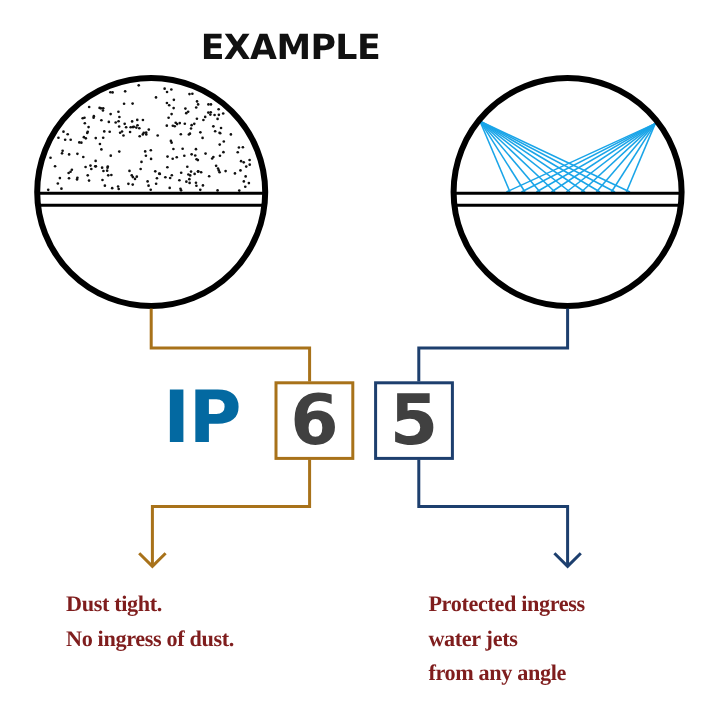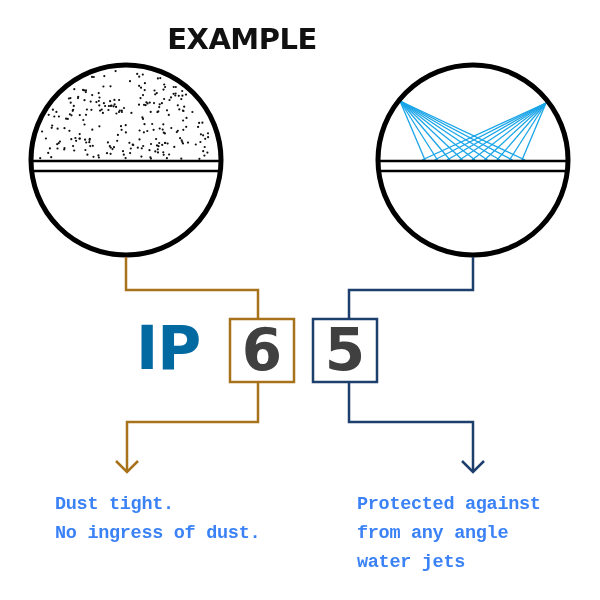--- a/index.html
+++ b/index.html
@@ -12,22 +12,22 @@
     svg.diagram { position: absolute; left: 0; top: 0; }
     .ip-prefix {
       position: absolute; left: 136px; top: 312px; font-family: "DejaVu Sans", sans-serif;
       font-weight: bold; font-size: 60px; color: #0369a1; letter-spacing: -1px; line-height: 72px;
     }
     .digit {
       position: absolute; font-family: "DejaVu Sans", sans-serif; font-weight: bold;
       font-size: 58px; color: #404040; text-align: center; line-height: 64px;
     }
     .desc {
-      position: absolute; font-family: Liberation Mono, monospace; font-weight: bold;
-      font-size: 18.5px; color: #3b82f6; line-height: 29px; letter-spacing: -0.3px;
+      position: absolute; font-family: Liberation Serif, serif; font-weight: bold;
+      font-size: 18.5px; color: #7f1d1d; line-height: 29px; letter-spacing: -0.3px;
     }
     .desc div { white-space: nowrap; }
   </style>
 </head>
 <body>
 
 <div class="title">EXAMPLE</div>
 
 <svg class="diagram" width="600" height="600" viewBox="0 0 600 600">
   <defs>
@@ -334,16 +334,16 @@
 <div class="ip-prefix">IP</div>
 <div class="digit" style="left:230px; top:318px; width:64px;">6</div>
 <div class="digit" style="left:313px; top:318px; width:64px;">5</div>
 
 <div class="desc" style="left:55px; top:490px;">
   <div>Dust tight.</div>
   <div>No ingress of dust.</div>
 </div>
 
 <div class="desc" style="left:357px; top:490px;">
-  <div>Protected against</div>
+  <div>Protected ingress</div>
+  <div>water jets</div>
   <div>from any angle</div>
-  <div>water jets</div>
 </div>
 
 </body></html>

